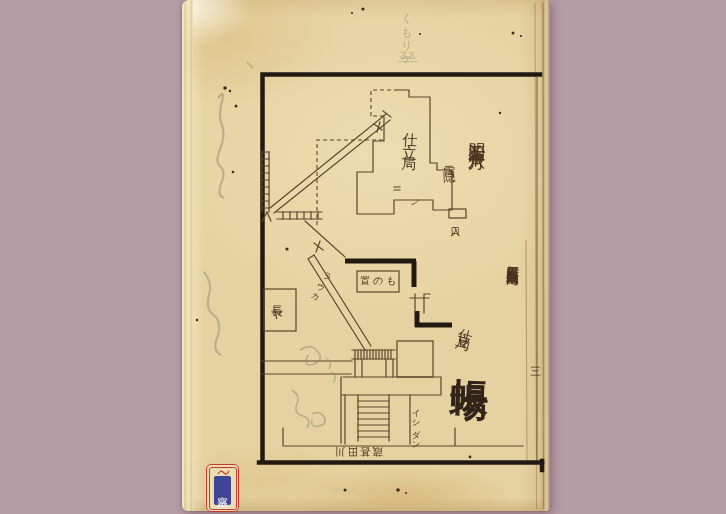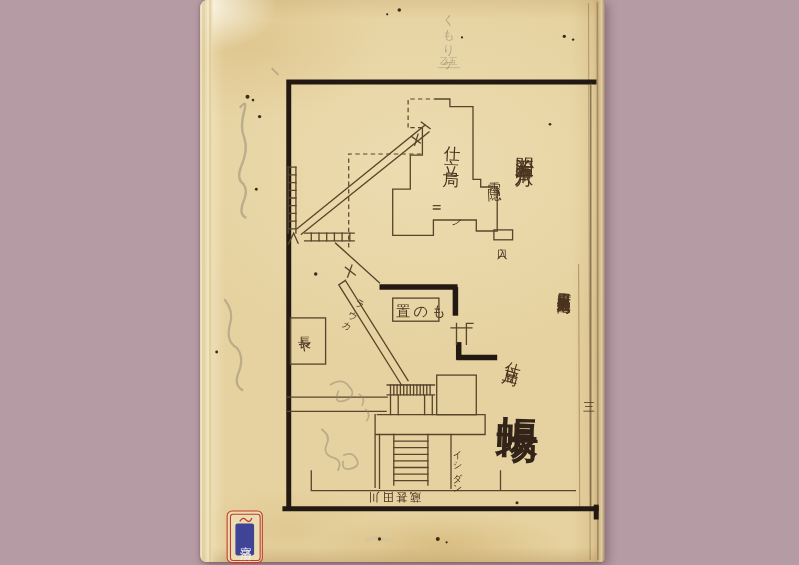--- a/index.html
+++ b/index.html
@@ -159,21 +159,21 @@
   </svg>
 
   <div class="vtxt pencil-txt" style="left:401px;top:5px;font-size:11px;letter-spacing:1px;">くもりケ</div>
   <div class="htxt pencil-txt" style="left:398px;top:52px;font-size:8px;border-bottom:1px solid rgba(120,110,90,.5);padding:0 2px 1px;">乙五</div>
 
   <div class="vtxt" style="left:469px;top:129px;font-size:17px;letter-spacing:2px;transform:rotate(2deg);">明治五年申八月</div>
   <div class="vtxt" style="left:402px;top:121px;font-size:15px;letter-spacing:12px;transform:rotate(3deg);">仕立局</div>
   <div class="htxt" style="left:411px;top:198px;font-size:9px;transform:rotate(18deg);">ノ</div>
   <div class="vtxt" style="left:442px;top:156px;font-size:12.5px;letter-spacing:4px;transform:rotate(-3deg);">雪隠</div>
   <div class="vtxt" style="left:450px;top:219px;font-size:9.5px;letter-spacing:1px;">入口</div>
-  <div class="htxt" style="left:360px;top:276px;font-size:13px;letter-spacing:3px;width:38px;text-align:center;">置のも</div>
+  <div class="htxt" style="left:360px;top:276px;font-size:10px;letter-spacing:3px;width:38px;text-align:center;">置のも</div>
   <div class="vtxt" style="left:271px;top:296px;font-size:12px;letter-spacing:4px;">長ヤ</div>
   <div class="vtxt" style="left:319px;top:266px;font-size:8.5px;letter-spacing:2px;transform:rotate(31deg);">ラウカ</div>
   <div class="vtxt" style="left:412px;top:403px;font-size:8.5px;letter-spacing:1px;">イシダン</div>
   <div class="htxt" style="left:326px;top:445px;width:64px;font-size:10.5px;letter-spacing:2px;text-align:center;transform:rotate(180deg);">蔵甚田川</div>
 
   <div class="vtxt" style="left:507px;top:256px;font-size:12.5px;letter-spacing:0.5px;transform:rotate(3deg);">東京三田二町目慶應義塾地面内</div>
   <div class="vtxt" style="left:461px;top:318px;font-size:14.5px;letter-spacing:4px;transform:rotate(16deg);">仕立局</div>
   <div class="vtxt" style="left:452px;top:348px;font-size:38px;letter-spacing:5px;font-weight:600;color:var(--title-ink,#33241a);transform:rotate(2deg);">帳場</div>
   <div class="htxt" style="left:530px;top:366px;font-size:11px;">三</div>
 

